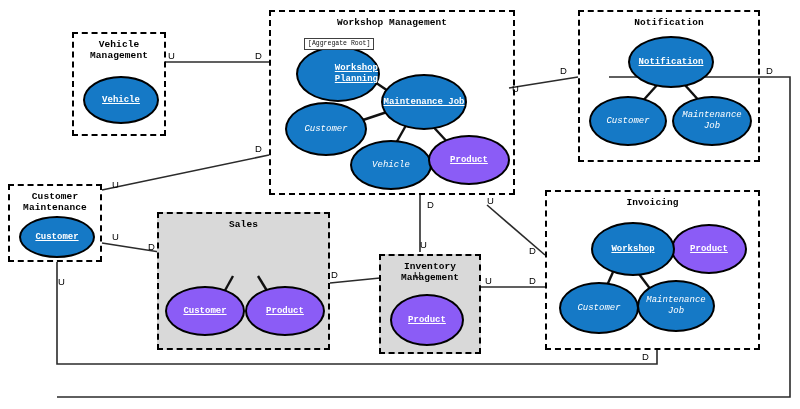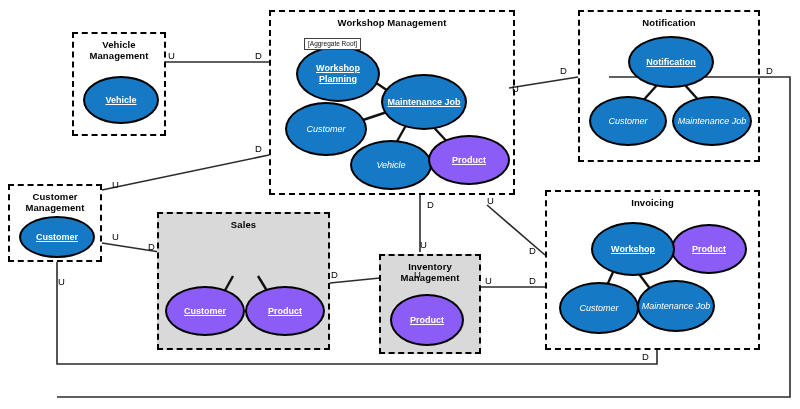--- a/index.html
+++ b/index.html
@@ -2,21 +2,21 @@
 <html><head>
 <meta charset="utf-8">
 <style>
   html,body{margin:0;padding:0;background:#ffffff;}
   #canvas{
     position:relative;width:800px;height:409px;background:#ffffff;
     font-family:"Liberation Sans", sans-serif;overflow:hidden;
   }
   svg#wires{position:absolute;left:0;top:0;width:800px;height:409px;pointer-events:none;}
 
-  .bc{ position:absolute; border:2.5px dashed #000; box-sizing:border-box; background:transparent; }
+  .bc{ position:absolute; border:2.5px dashed #000; box-sizing:border-box; background:transparent;font-family:Liberation Mono, monospace; }
   .bc.shaded{ background:#d9d9d9; }
   .bc-title{
     position:absolute;left:0;right:0;top:5px;text-align:center;
     font-size:9.5px;font-weight:bold;color:#000;line-height:11px;letter-spacing:.1px;
   }
 
   .ent{
     position:absolute;border-radius:50%;border:2.2px solid #000;
     display:flex;align-items:center;justify-content:center;text-align:center;
     color:#ffffff;font-size:9px;line-height:11px;box-sizing:border-box;
@@ -80,21 +80,21 @@
       <g stroke="#111" stroke-width="2.4" fill="none">
         <line x1="92" y1="62" x2="126" y2="85"></line>
         <line x1="122" y1="98" x2="62" y2="118"></line>
         <line x1="138" y1="108" x2="120" y2="140"></line>
         <line x1="156" y1="108" x2="180" y2="134"></line>
       </g>
     </svg>
 
     <div class="agg-root" style="left:33px;top:26px;">[Aggregate Root]</div>
 
-    <div class="ent blue root" style="left:25px;top:34px;width:84px;height:56px;z-index:4;">
+    <div class="ent blue root" style="left:25px;top:34px;width:84px;height:56px;z-index:4;text-align:right;">
       <span>Workshop Planning</span>
     </div>
     <div class="ent blue root" style="left:110px;top:62px;width:86px;height:56px;z-index:4;">
       <span>Maintenance Job</span>
     </div>
     <div class="ent blue plain" style="left:14px;top:90px;width:82px;height:54px;z-index:4;">
       <span>Customer</span>
     </div>
     <div class="ent blue plain" style="left:79px;top:128px;width:82px;height:50px;z-index:4;">
       <span>Vehicle</span>
@@ -119,21 +119,21 @@
     </div>
     <div class="ent blue plain" style="left:9px;top:84px;width:78px;height:50px;z-index:4;">
       <span>Customer</span>
     </div>
     <div class="ent blue plain" style="left:92px;top:84px;width:80px;height:50px;z-index:4;">
       <span>Maintenance Job</span>
     </div>
   </div>
 
   <div class="bc" style="left:8px;top:184px;width:94px;height:78px;">
-    <div class="bc-title">Customer Management</div>
+    <div class="bc-title">Customer Maintenance</div>
     <div class="ent blue root" style="left:9px;top:30px;width:76px;height:42px;">
       <span>Customer</span>
     </div>
   </div>
 
   <div class="bc shaded" style="left:157px;top:212px;width:173px;height:138px;">
     <div class="bc-title">Sales</div>
 
     <svg style="position:absolute;left:0;top:0;width:173px;height:138px;">
       <g stroke="#111" stroke-width="2.4" fill="none">

